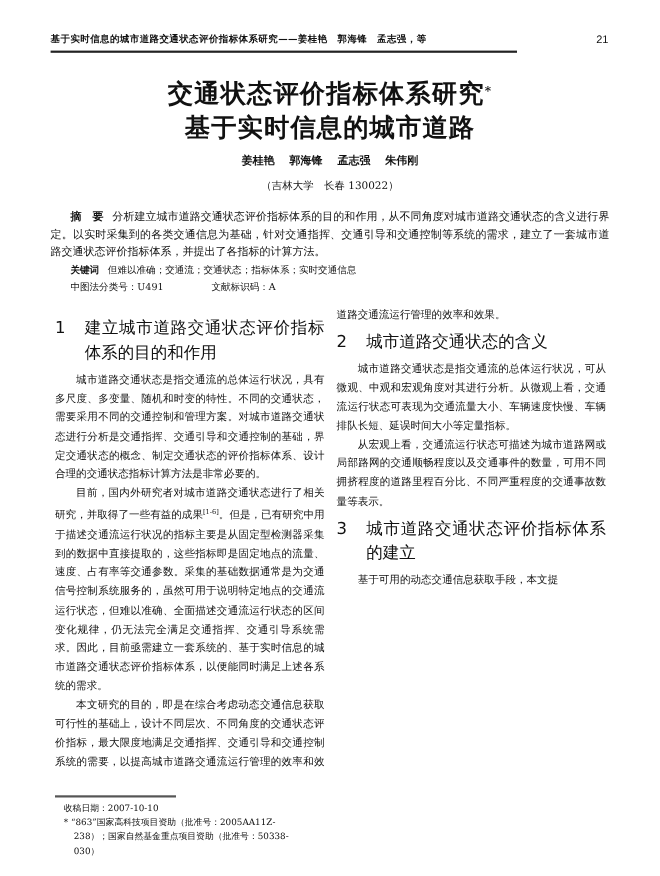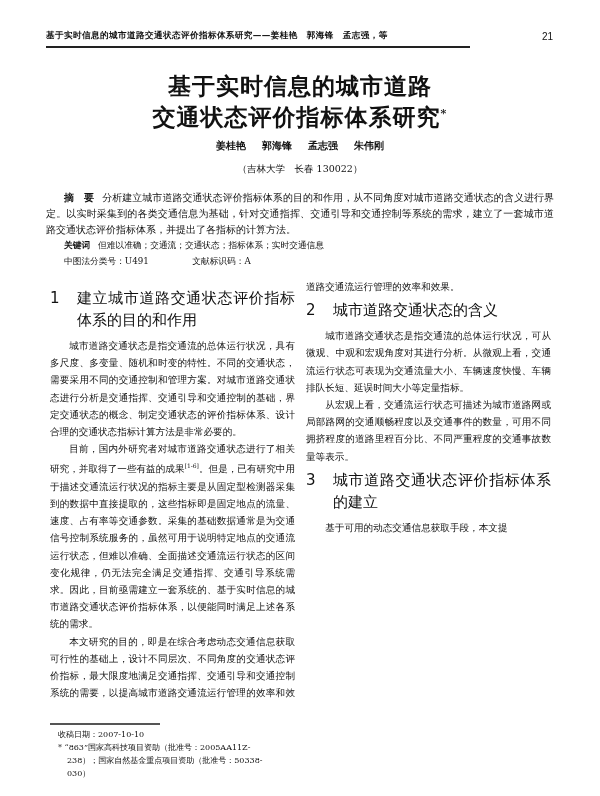--- a/index.html
+++ b/index.html
@@ -8,21 +8,21 @@
   .running-head { position: absolute; left: 46px; top: 30px; width: 422px;
          font-size: 8.6px; font-weight: bold; white-space: nowrap; letter-spacing: 0.4px; }
   .page-num { position: absolute; left: 542px; top: 31px; font-size: 10px;
          font-family: "Liberation Sans", sans-serif; }
   .head-rule { position: absolute; left: 46px; top: 46px; width: 424px; height: 1.5px; background: #222; }
 
   .title { position: absolute; left: 0; top: 70px; width: 600px; text-align: center;
          font-size: 23px; font-weight: bold; line-height: 31px; letter-spacing: 1px; }
   .title sup { font-size: 11px; vertical-align: top; position: relative; top: -3px; }
   .authors { position: absolute; left: 0; top: 139px; width: 600px; text-align: center;
-         font-size: 10px; font-weight: bold; word-spacing: 10px; font-family: Liberation Mono, monospace; }
+         font-size: 10px; font-weight: bold; word-spacing: 10px; }
   .affil { position: absolute; left: 0; top: 163px; width: 600px; text-align: center;
          font-size: 9.5px; }
 
   .abstract { position: absolute; left: 46px; top: 190px; width: 508px; font-size: 10px;
          line-height: 16px; text-align: justify; }
   .abstract .lbl { font-weight: bold; margin-left: 18px; margin-right: 8px; }
   .meta-line { position: absolute; left: 64px; font-size: 8.7px; }
   .meta-line .lbl { font-weight: bold; margin-right: 8px; }
 
   .col { position: absolute; width: 245px; font-size: 9.6px; line-height: 17.2px;
@@ -41,22 +41,22 @@
   .footnotes .fn2 { text-indent: -9px; padding-left: 9px; }
 </style>
 </head>
 <body>
 
 <div class="running-head">基于实时信息的城市道路交通状态评价指标体系研究——姜桂艳　郭海锋　孟志强，等</div>
 <div class="page-num">21</div>
 <div class="head-rule"></div>
 
 <div class="title">
+  <div><span>交通状态评价指标体系研究</span><sup>*</sup></div>
   <div>基于实时信息的城市道路</div>
-  <div><span>交通状态评价指标体系研究</span><sup>*</sup></div>
 </div>
 <div class="authors">姜桂艳 郭海锋 孟志强 朱伟刚</div>
 <div class="affil">（吉林大学　长春 130022）</div>
 
 <div class="abstract">
   <span class="lbl">摘　要</span><span>分析建立城市道路交通状态评价指标体系的目的和作用，从不同角度对城市道路交通状态的含义进行界定。以实时采集到的各类交通信息为基础，针对交通指挥、交通引导和交通控制等系统的需求，建立了一套城市道路交通状态评价指标体系，并提出了各指标的计算方法。</span>
 </div>
 <div class="meta-line" style="top:240px;">
   <span class="lbl">关键词</span><span>但难以准确；交通流；交通状态；指标体系；实时交通信息</span>
 </div>

